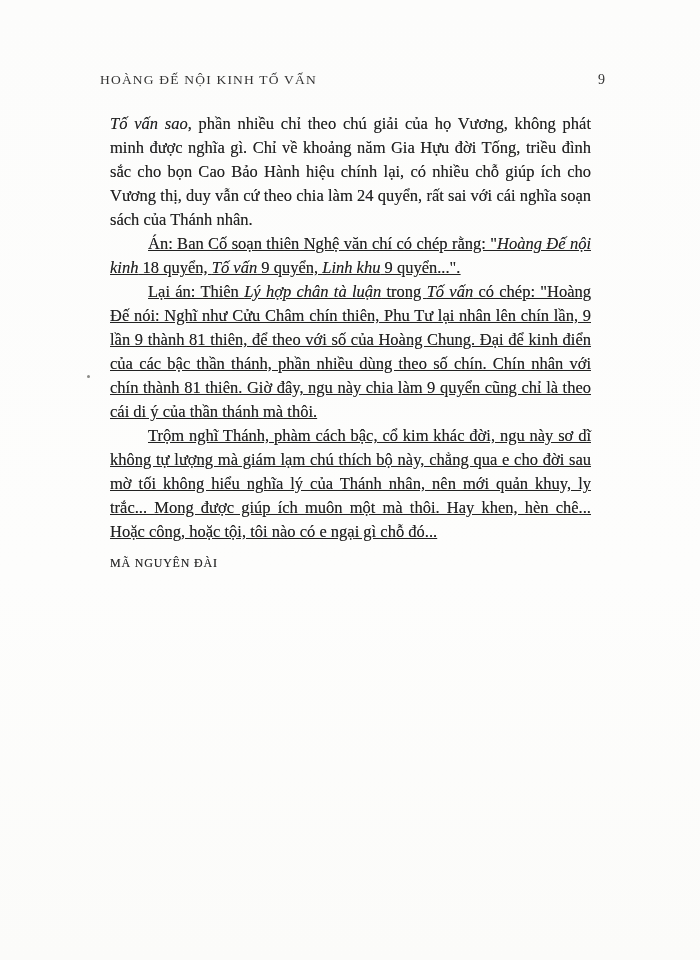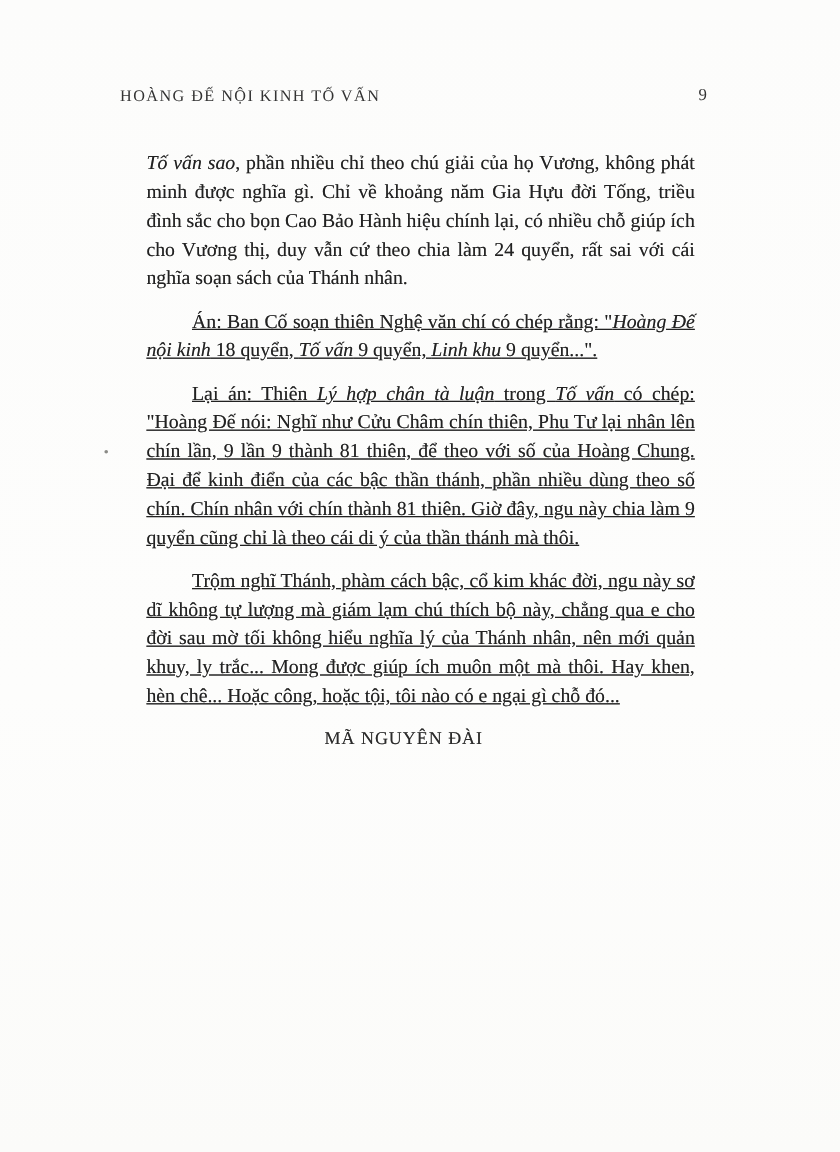--- a/index.html
+++ b/index.html
@@ -15,21 +15,21 @@
     background: #fdfdfc;
     background-image: linear-gradient(180deg, #fcfcfb 0%, #fdfdfc 60%, #fbfbf9 100%);
     overflow: hidden;
     font-family: "Liberation Serif", "DejaVu Serif", serif;
     color: #262626;
   }
   .running-header {
     position: absolute;
     top: 72px;
     left: 100px;
-    right: 111px;
+    right: 95px;
     display: flex;
     justify-content: space-between;
     align-items: flex-start;
     font-size: 13.5px;
     letter-spacing: 1.2px;
     color: #333;
     gap: 40px;
   }
   .running-header .title { white-space: nowrap; }
   .running-header .pagenum { letter-spacing: 0; font-size: 14px; }
@@ -38,31 +38,31 @@
     top: 112px;
     left: 110px;
     width: 481px;
     font-size: 16.5px;
     line-height: 24px;
     text-align: justify;
     color: #222;
     text-shadow: 0 0 0.5px rgba(40,40,40,0.55);
   }
   .body-text p {
-    margin: 12px;
+    margin: 0;
     padding: 0;
   }
   .body-text p.indent { text-indent: 38px; text-decoration: underline; }
   .body-text i { font-style: italic; }
   .signature {
     margin-top: 7px;
-    text-align: center;
+    text-align: left;
     padding-right: 28px;
     letter-spacing: 0.8px;
-    font-size: 15px;
+    font-size: 12px;
     color: #2b2b2b;
   }
   .speck {
     position: absolute;
     left: 87px;
     top: 375px;
     width: 3px;
     height: 3px;
     border-radius: 50%;
     background: #8a8a86;

